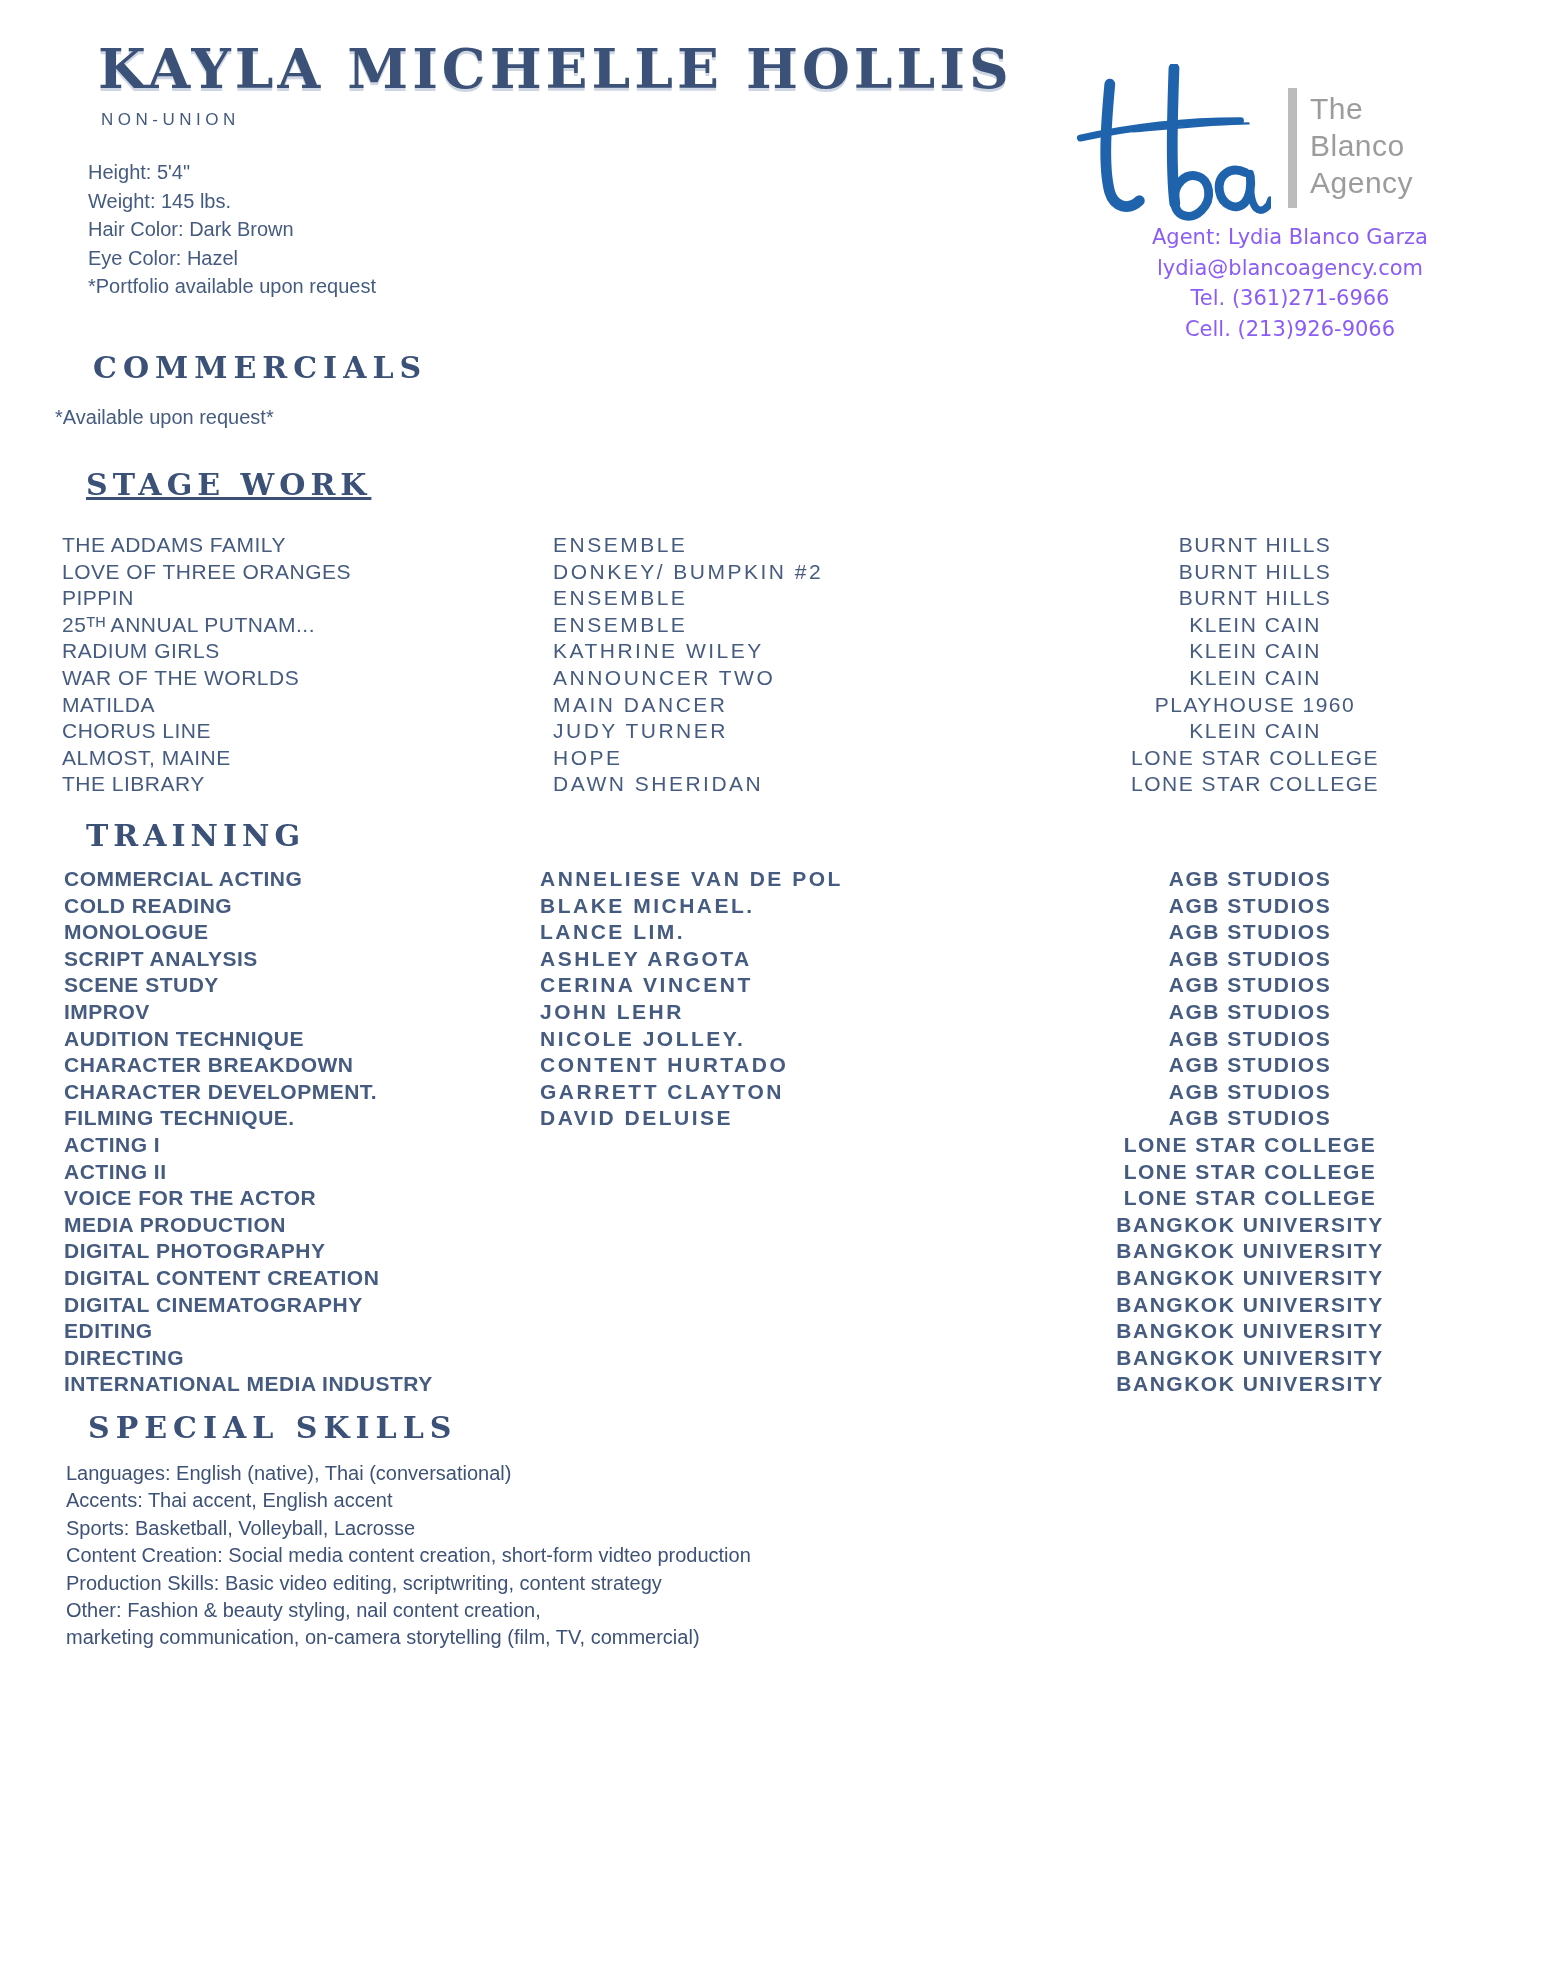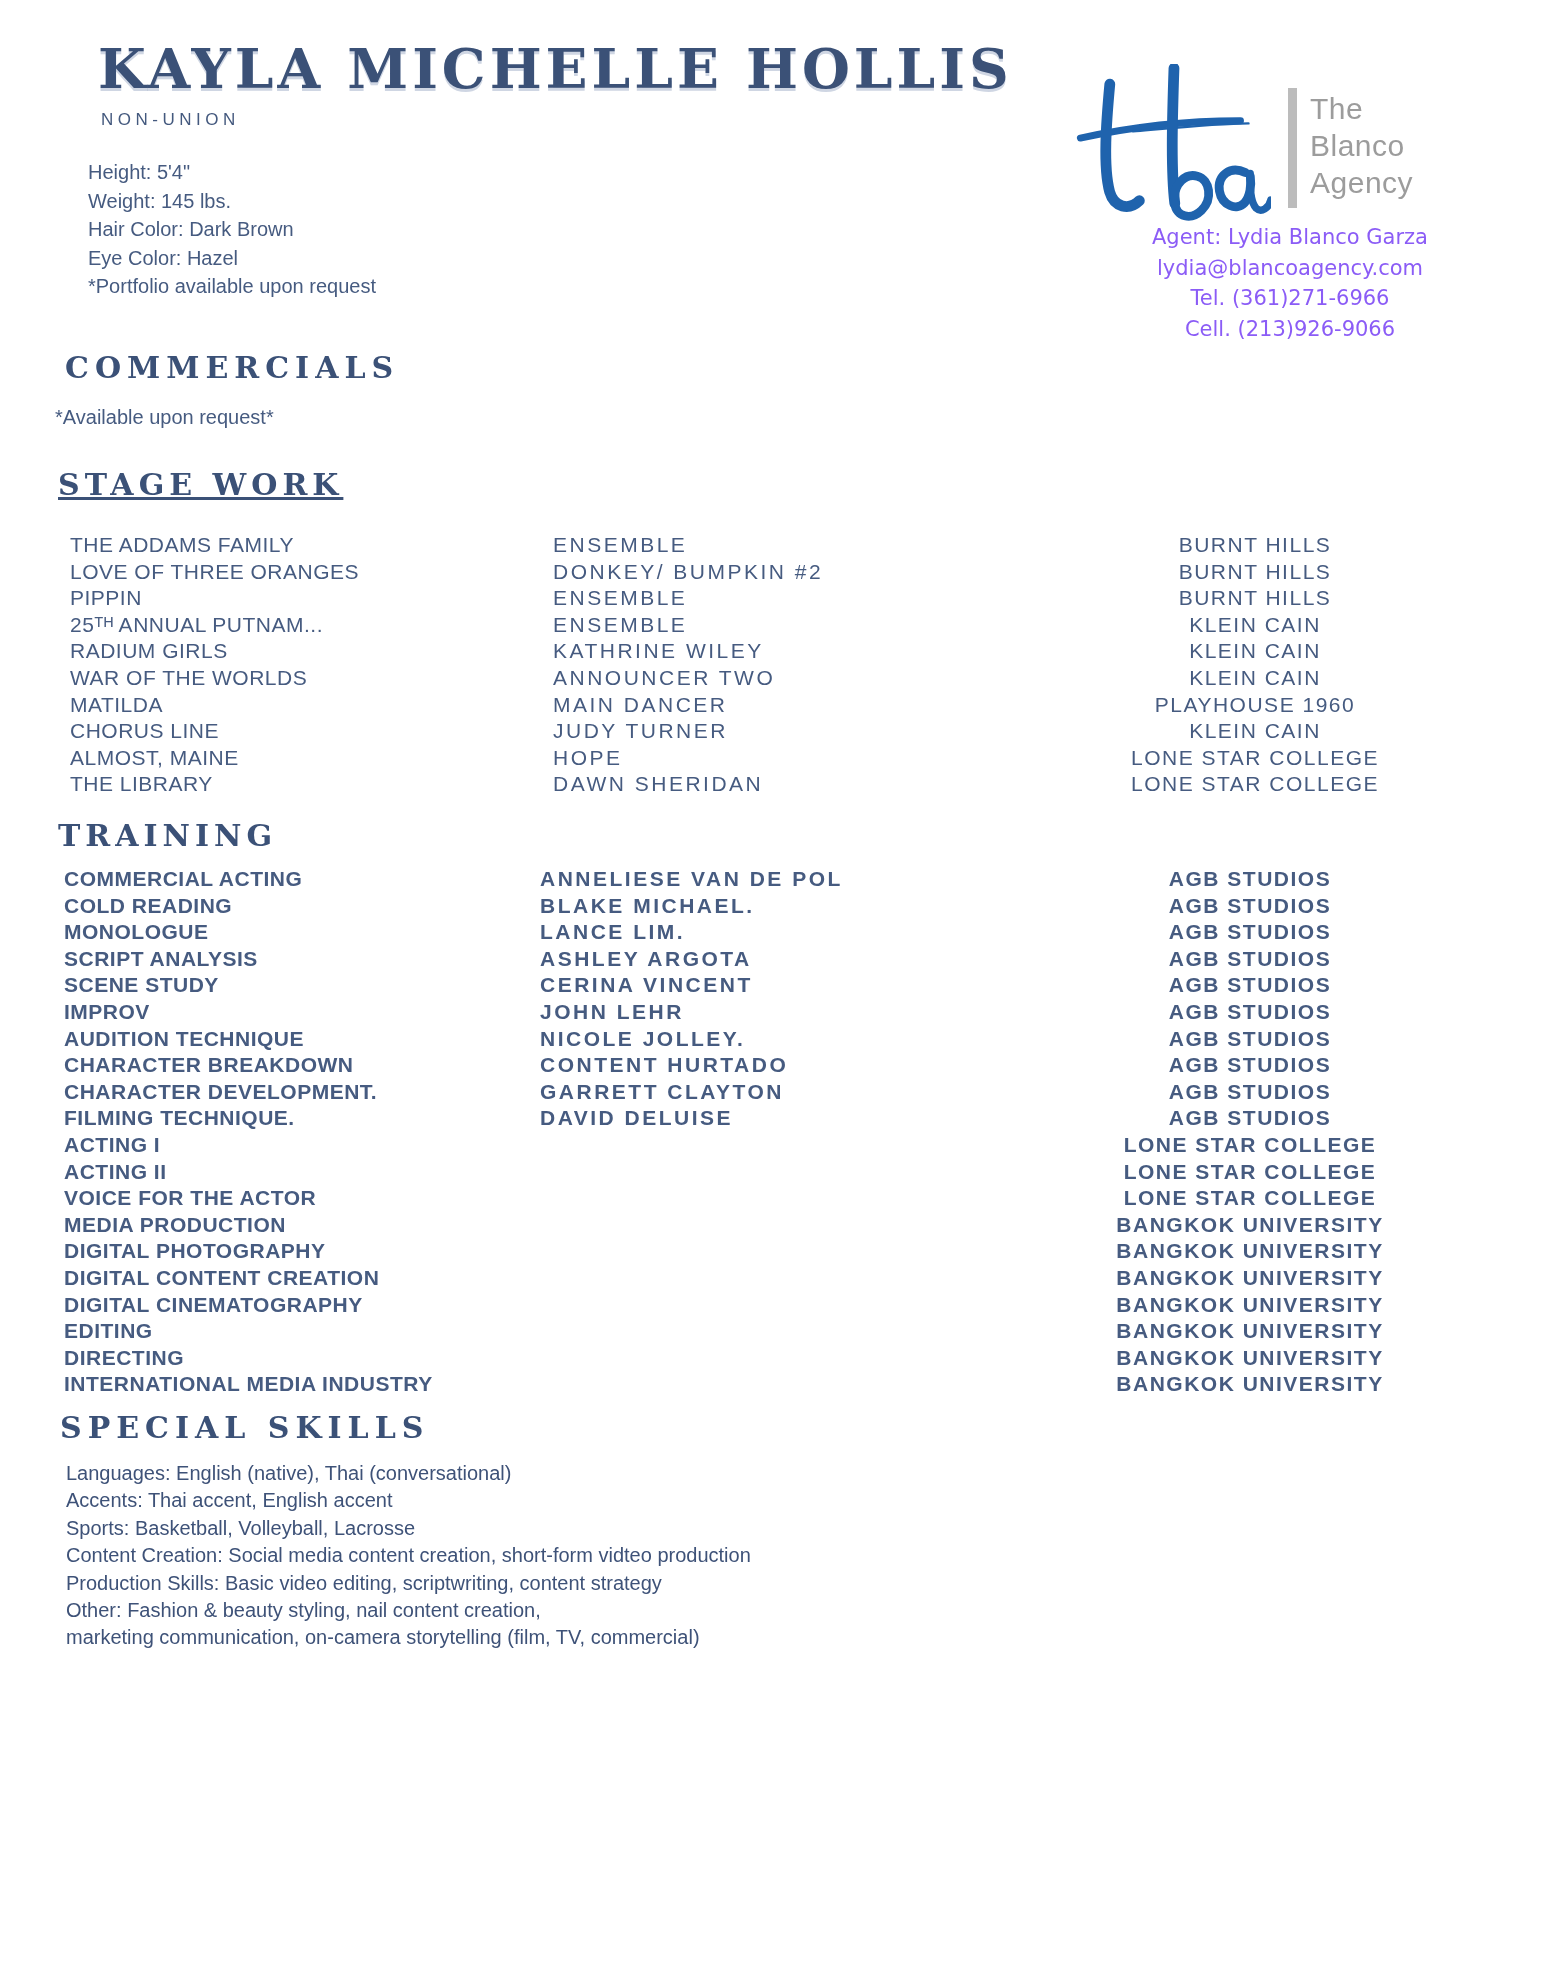--- a/index.html
+++ b/index.html
@@ -7,32 +7,32 @@
     position:relative;width:1546px;height:1962px;background:#ffffff;overflow:hidden;
     font-family:"Liberation Sans",sans-serif;color:#465b80;
   }
   .serif{font-family:"DejaVu Serif",serif;color:#3b5177;font-weight:700;}
   .title{
     position:absolute;left:98px;top:36px;font-size:55px;letter-spacing:4px;
     white-space:nowrap;text-shadow:0 3px 0 rgba(148,163,194,.45);
   }
   .nonunion{position:absolute;left:101px;top:110px;font-size:17px;letter-spacing:4.5px;color:#44597e;}
   .stats{position:absolute;left:88px;top:158px;font-size:20px;line-height:28.6px;}
-  .heading{position:absolute;font-size:30px;letter-spacing:6px;white-space:nowrap;}
+  .heading{position:absolute;font-size:30px;letter-spacing:6px;white-space:nowrap;margin-left:28px;}
   .h-comm{left:65px;top:350px;}
   .h-stage{left:58px;top:467px;letter-spacing:5px;text-decoration:underline;}
   .h-train{left:58px;top:818px;letter-spacing:5px;}
   .h-skills{left:60px;top:1410px;}
   .note{position:absolute;left:55px;top:406px;font-size:20px;}
   .table{position:absolute;left:0;width:1546px;}
   .stage-table{top:532px;}
   .training-table{top:866px;font-weight:bold;}
   .trow{position:relative;height:26.6px;}
   .trow span{position:absolute;top:0;line-height:26.6px;white-space:nowrap;font-size:21px;}
-  .stage-table .c1{left:62px;letter-spacing:.5px;margin-left:8px;}
+  .stage-table .c1{left:62px;letter-spacing:.5px;}
   .stage-table .c2{left:553px;letter-spacing:2.5px;}
   .stage-table .c3{left:1045px;width:420px;text-align:center;letter-spacing:1.5px;}
   .training-table .c1{left:64px;letter-spacing:.5px;}
   .training-table .c2{left:540px;letter-spacing:2.5px;}
   .training-table .c3{left:1040px;width:420px;text-align:center;letter-spacing:1.5px;}
   .skills{position:absolute;left:66px;top:1460px;font-size:20px;line-height:27.4px;color:#3e5278;}
   .logo-svg{position:absolute;left:1075px;top:64px;}
   .agency-bar{position:absolute;left:1288px;top:88px;width:9px;height:120px;background:#bcbcbc;}
   .agency-name{position:absolute;left:1310px;top:90px;font-size:30px;line-height:37px;color:#9c9c9c;letter-spacing:.5px;}
   .contact{

